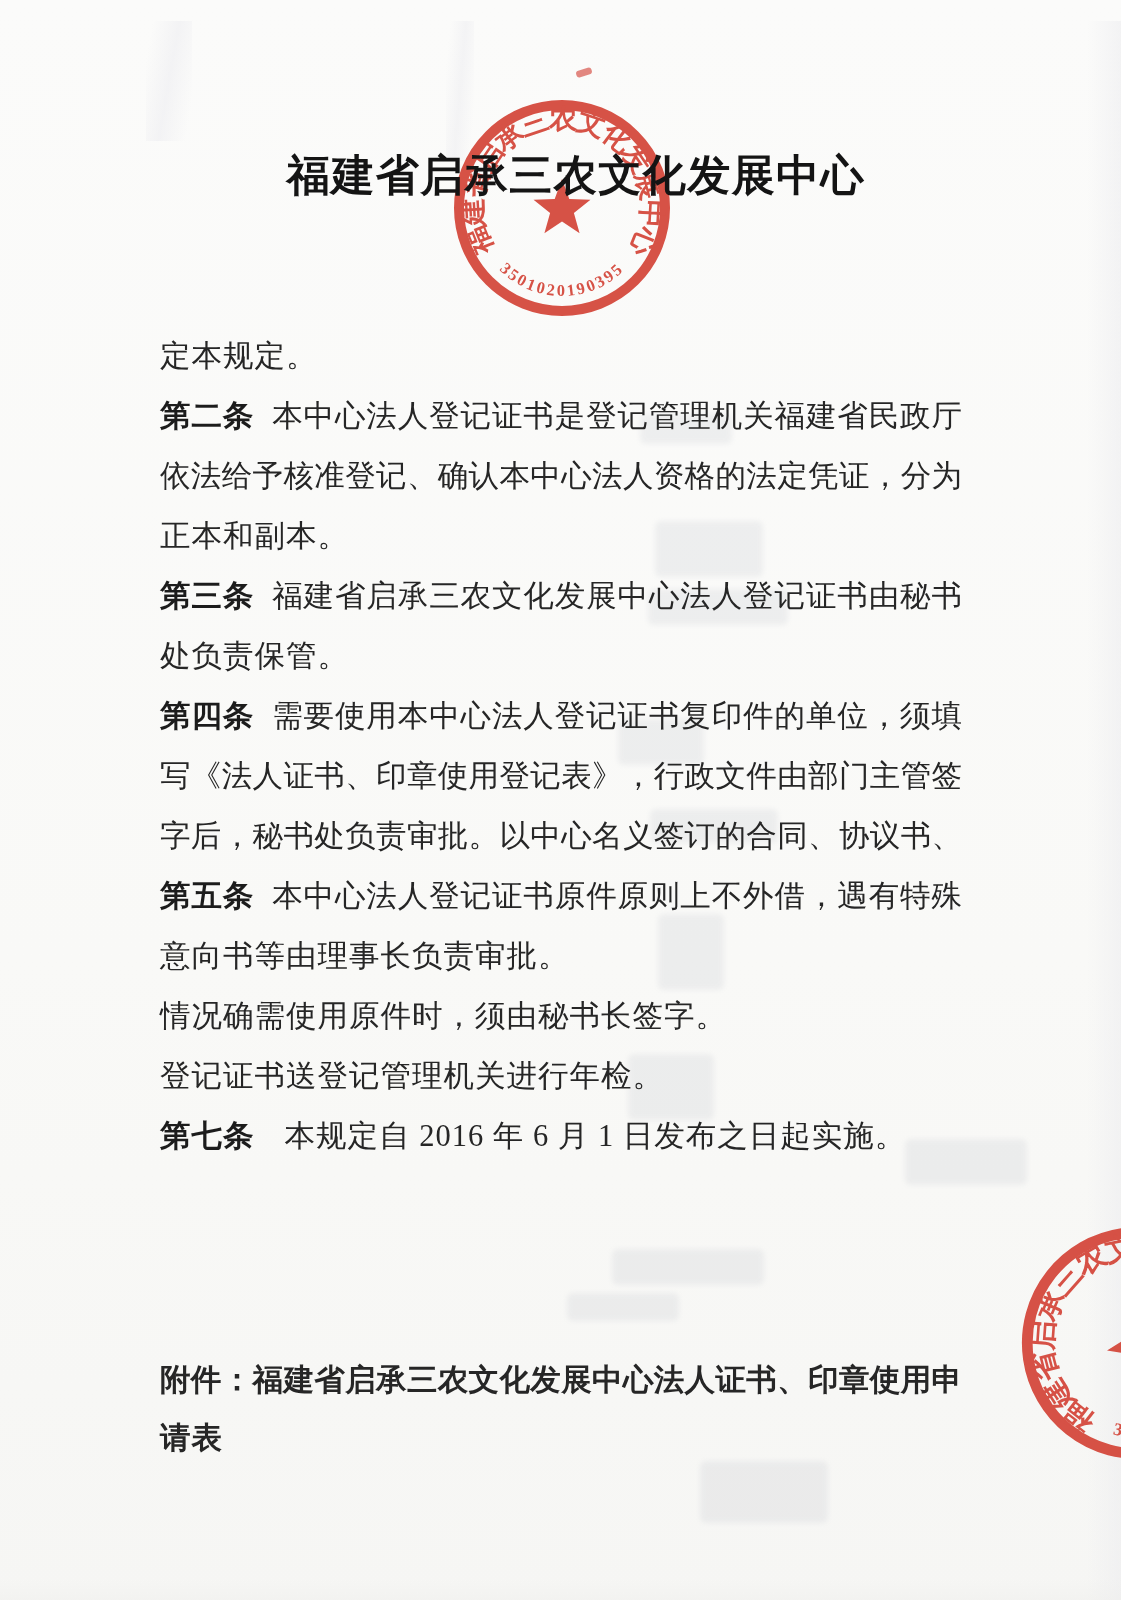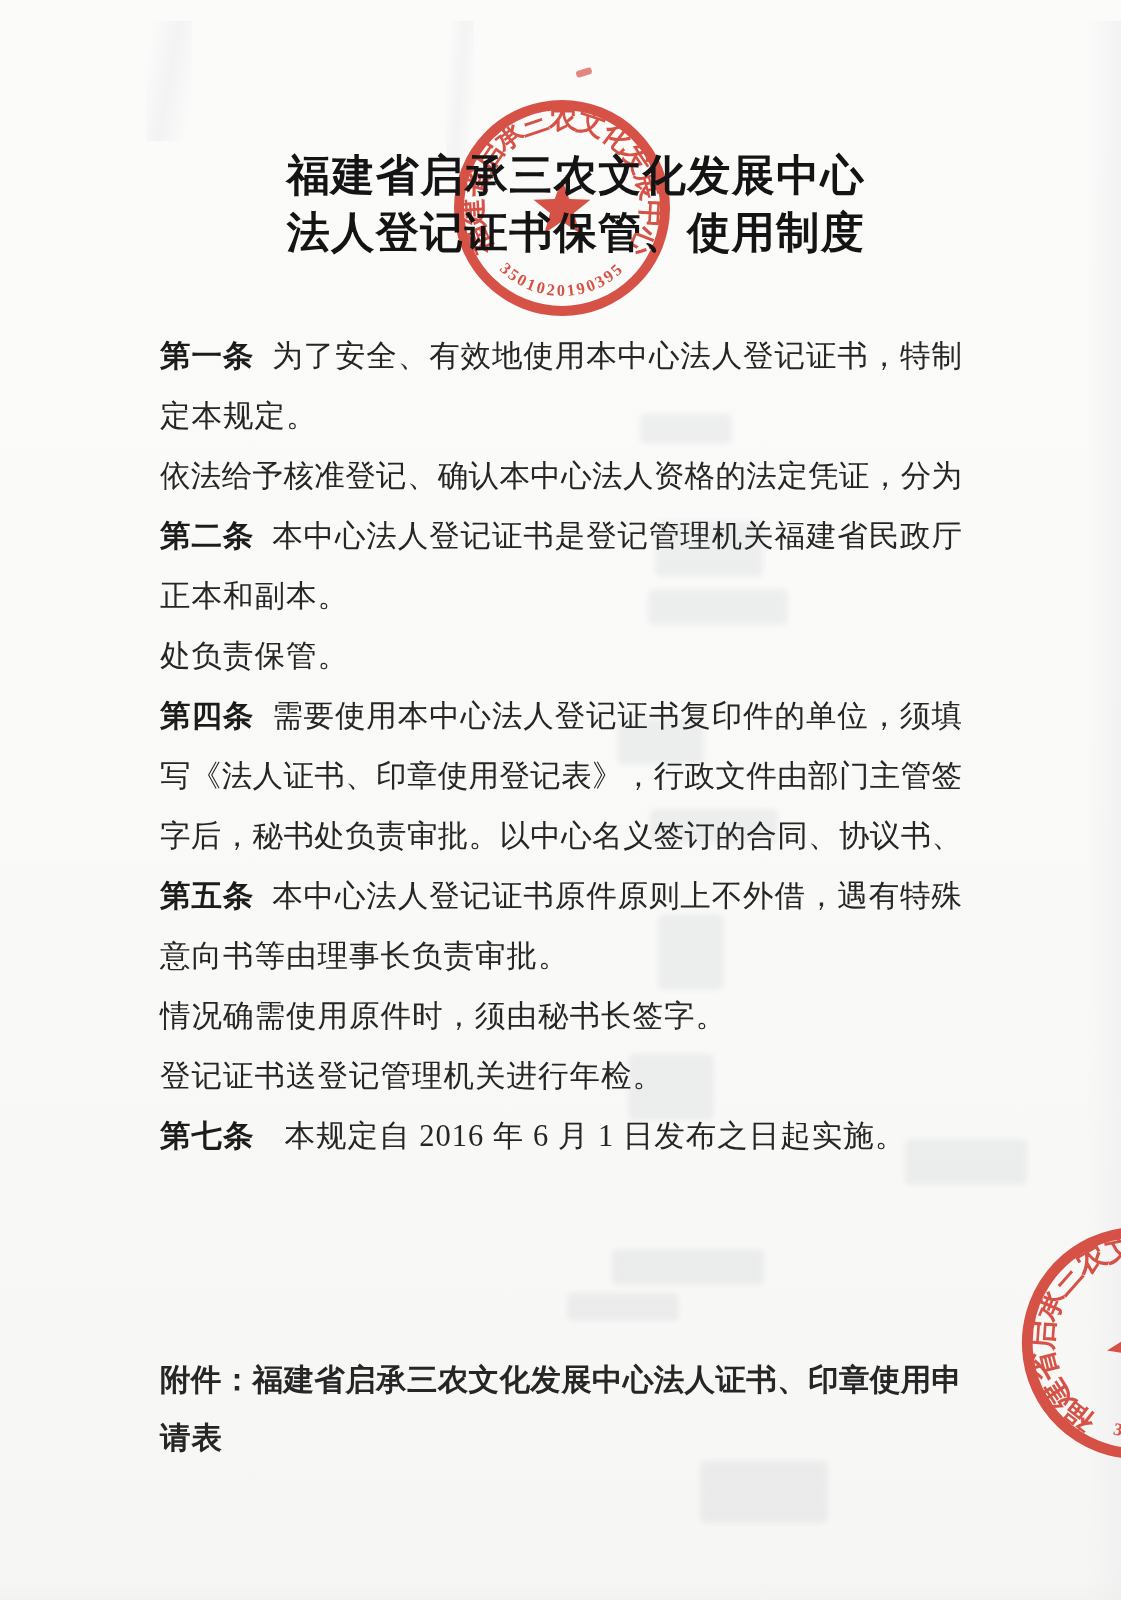--- a/index.html
+++ b/index.html
@@ -95,29 +95,28 @@
   </svg>
 
   <div class="seal-speck"></div>
 
   <svg class="seal top" viewBox="0 0 240 240">
     <use href="#stamp-def"></use>
   </svg>
 
   <div class="title-block">
     <div class="title-line">福建省启承三农文化发展中心</div>
-    <div class="title-line">法人登记证书保管、使用制度</div>
   </div>
 
   <div class="body-block">
-    <div class="line j"><span class="head">第一条</span><span>为了安全、有效地使用本中心法人登记证书，特制</span></div>
     <div class="line l"><span>定本规定。</span></div>
+    <div class="line j"><span class="head">第二条</span><span>本中心法人登记证书是登记管理机关福建省民政厅</span></div>
     <div class="line j"><span>依法给予核准登记、确认本中心法人资格的法定凭证，分为</span></div>
-    <div class="line j"><span class="head">第二条</span><span>本中心法人登记证书是登记管理机关福建省民政厅</span></div>
     <div class="line l"><span>正本和副本。</span></div>
+    <div class="line j"><span class="head">第三条</span><span>福建省启承三农文化发展中心法人登记证书由秘书</span></div>
     <div class="line l"><span>处负责保管。</span></div>
     <div class="line j"><span class="head">第四条</span><span>需要使用本中心法人登记证书复印件的单位，须填</span></div>
     <div class="line j"><span>写《法人证书、印章使用登记表》，行政文件由部门主管签</span></div>
     <div class="line j"><span>字后，秘书处负责审批。以中心名义签订的合同、协议书、</span></div>
     <div class="line j"><span class="head">第五条</span><span>本中心法人登记证书原件原则上不外借，遇有特殊</span></div>
     <div class="line l"><span>意向书等由理事长负责审批。</span></div>
     <div class="line l"><span>情况确需使用原件时，须由秘书长签字。</span></div>
     <div class="line l"><span>登记证书送登记管理机关进行年检。</span></div>
     <div class="line l"><span class="head wide">第七条</span><span>本规定自 2016 年 6 月 1 日发布之日起实施。</span></div>
   </div>

